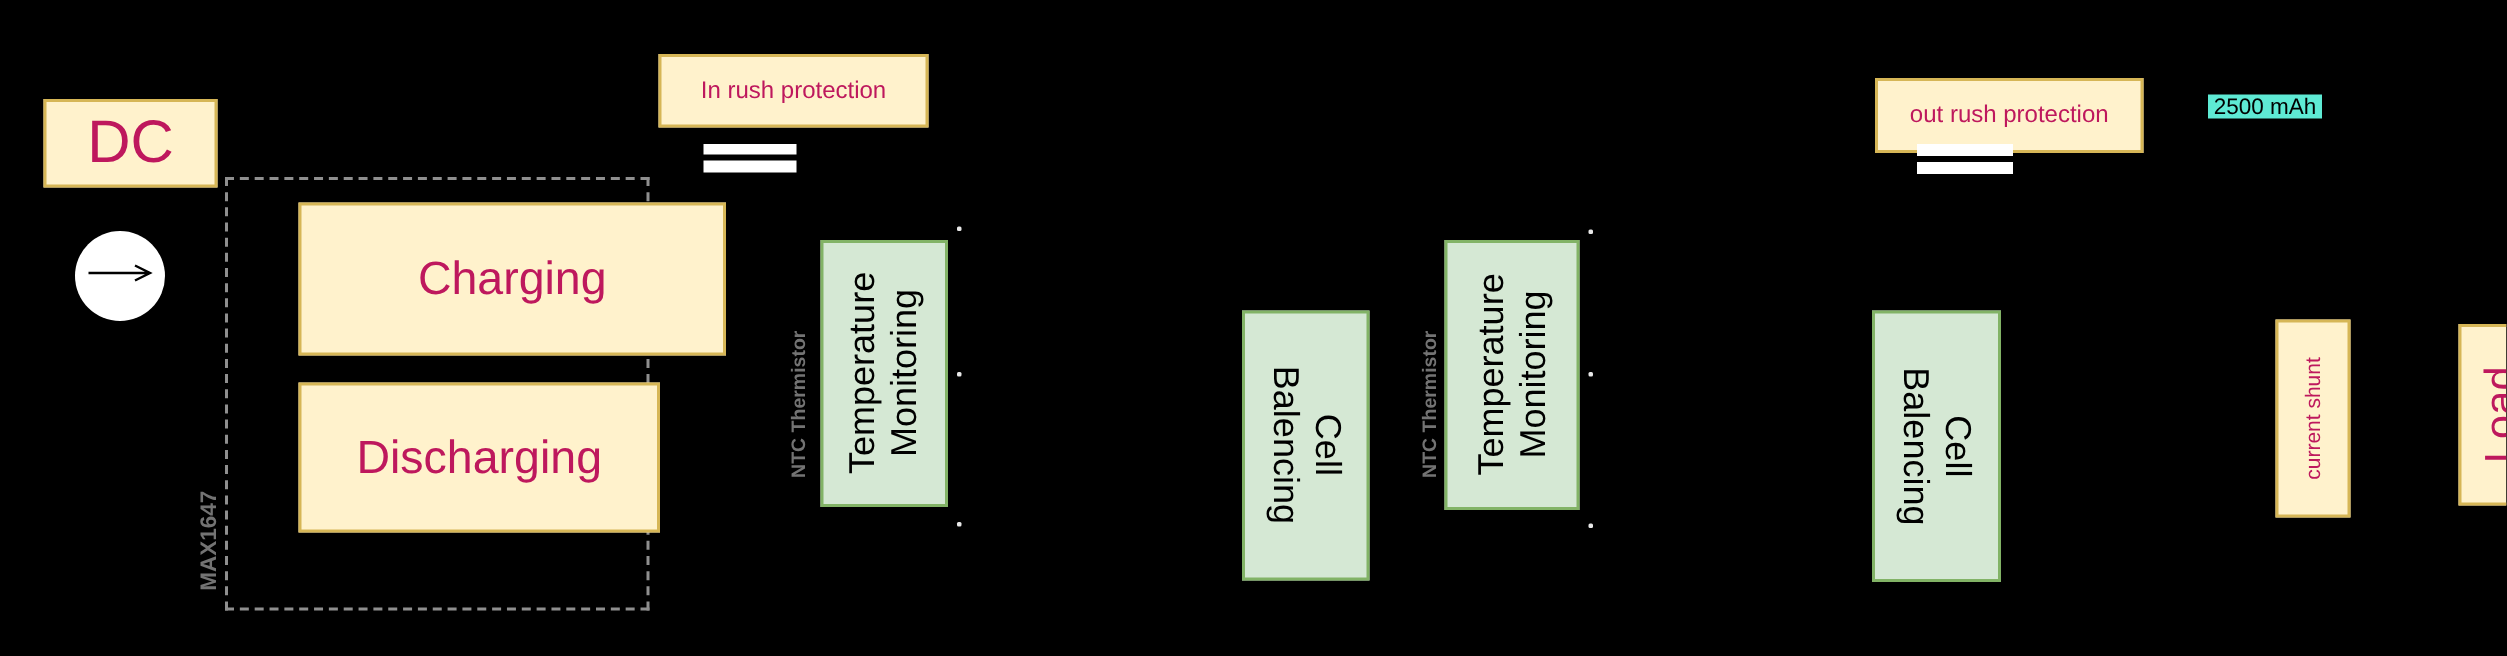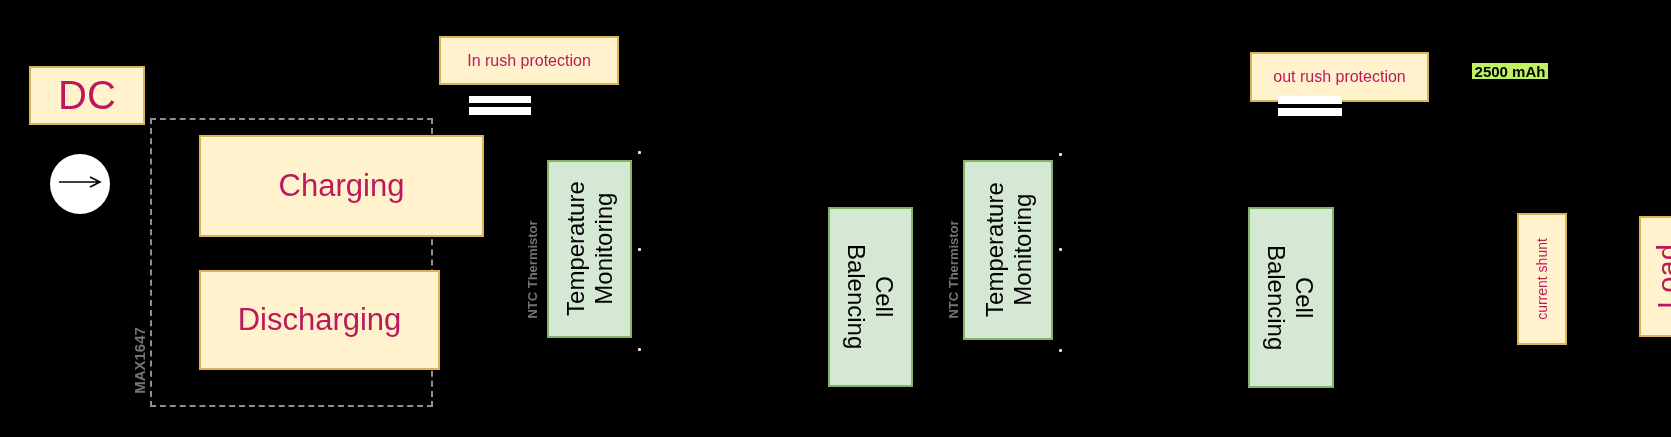--- a/index.html
+++ b/index.html
@@ -36,21 +36,21 @@
   }
   .white-bar{background:#FFFFFF;}
   .conn-dot{
     width:3px;height:3px;background:#E8E8E8;border-radius:1px;
   }
   .circle-node{
     background:#FFFFFF;border-radius:50%;
     display:flex;align-items:center;justify-content:center;
   }
   .badge{
-    background:#bef264;color:#000;font-weight:bold;
+    background:#5eead4;color:#000;font-weight:normal;
     display:flex;align-items:center;justify-content:center;
   }
 </style>
 </head>
 <body>
 
 <div class="canvas">
 
   <div class="abs node-yellow" style="left:0px;top:66px;width:116px;height:59px;font-size:40px;">
     <span>DC</span>
@@ -67,21 +67,21 @@
   <div class="abs dashed-group" style="left:150px;top:118px;width:283px;height:289px;"></div>
 
   <div class="abs center-flex" style="left:117px;top:316px;width:44px;height:88px;">
     <span class="rot-ccw muted" style="font-size:15px;">MAX1647</span>
   </div>
 
   <div class="abs node-yellow" style="left:170px;top:135px;width:285px;height:102px;font-size:31px;">
     <span>Charging</span>
   </div>
 
-  <div class="abs node-yellow" style="left:170px;top:270px;width:241px;height:100px;font-size:31px;">
+  <div class="abs node-yellow" style="left:170px;top:255px;width:241px;height:100px;font-size:31px;">
     <span>Discharging</span>
   </div>
 
   <div class="abs node-yellow" style="left:410px;top:36px;width:180px;height:49px;font-size:16px;">
     <span>In rush protection</span>
   </div>
 
   <div class="abs white-bar" style="left:469px;top:96px;width:62px;height:7px;"></div>
   <div class="abs white-bar" style="left:469px;top:107px;width:62px;height:8px;"></div>
 

